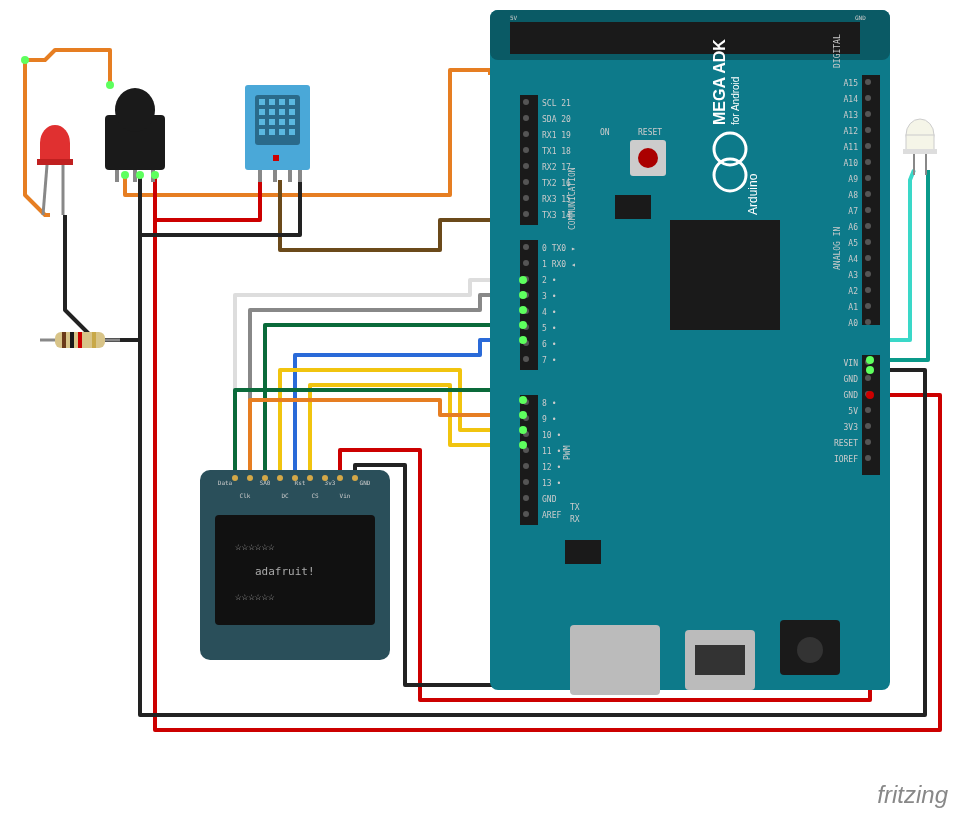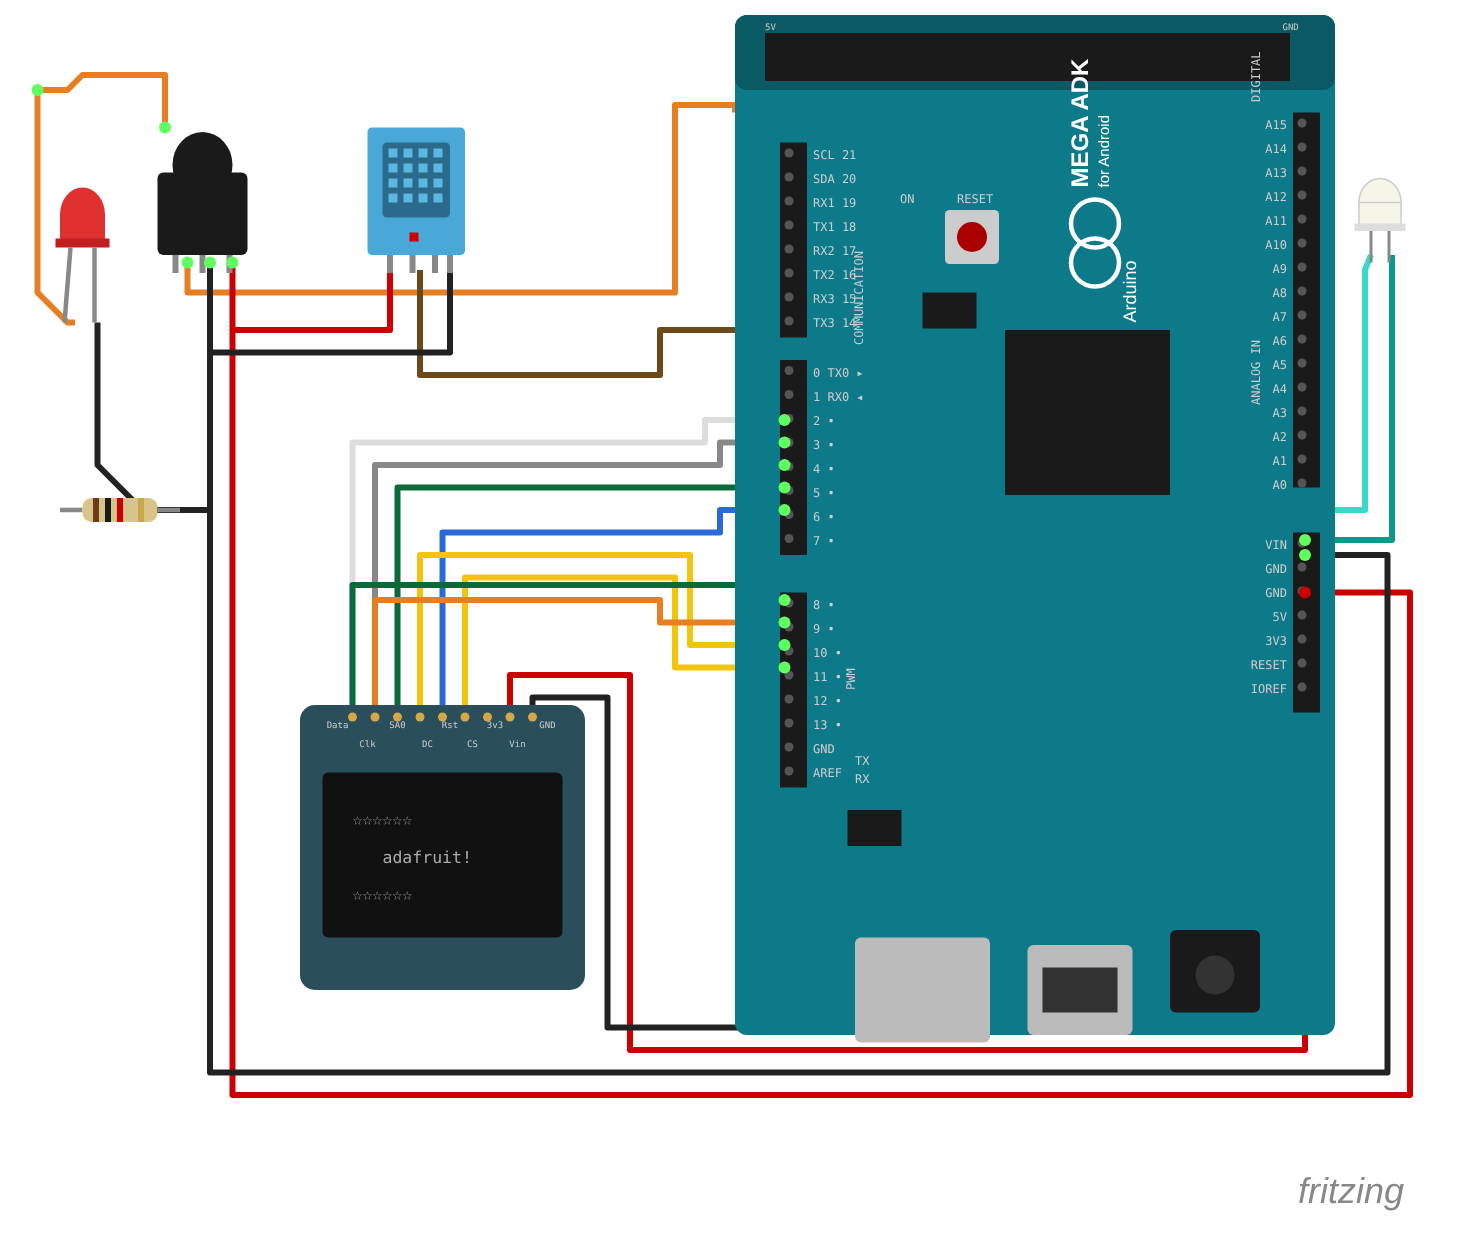--- a/index.html
+++ b/index.html
@@ -24,21 +24,21 @@
 .wire-white{stroke:#ddd}
 .wire-gray{stroke:#888}
 .wire-green{stroke:#2ecc40}
 .wire-darkgreen{stroke:#0a6a3a}
 .wire-blue{stroke:#2a6ad8}
 .wire-yellow{stroke:#f1c40f}
 .wire-cyan{stroke:#3ad8c8}
 .wire-teal{stroke:#0a9a8a}
 .node{fill:#5eff5e}
 .node-red{fill:#c00}
-.brand{position:absolute;right:42px;bottom:18px;font-size:24px;color:#888;font-style:italic}
+.brand{position:absolute;right:30px;bottom:18px;font-size:24px;color:#888;font-style:italic}
 </style>
 </head>
 <body>
 
 <svg width="978" height="827" viewBox="0 0 978 827">
 
 <g>
 <path class="wire wire-orange" d="M 25 60 L 25 195 L 45 215 L 50 215"></path>
 <path class="wire wire-orange" d="M 25 60 L 45 60 L 55 50 L 110 50 L 110 85"></path>
 <path class="wire wire-orange" d="M 125 175 L 125 195 L 210 195 L 450 195 L 450 70 L 490 70 L 490 75"></path>

